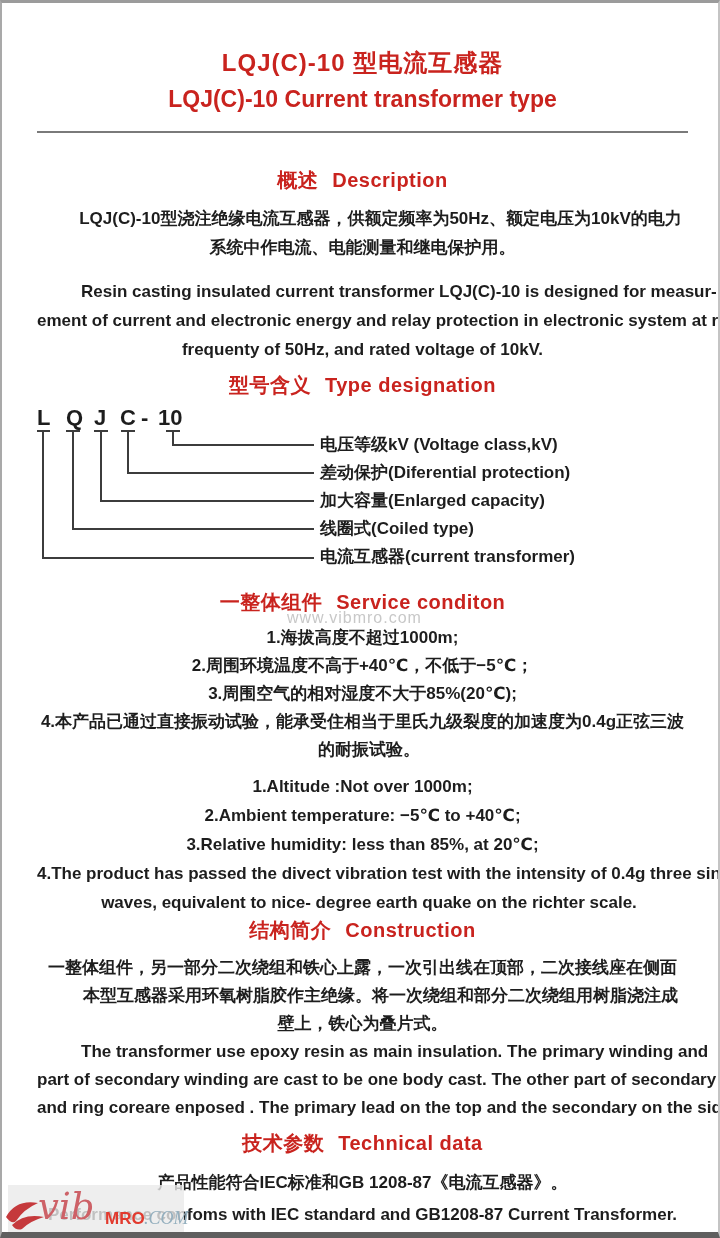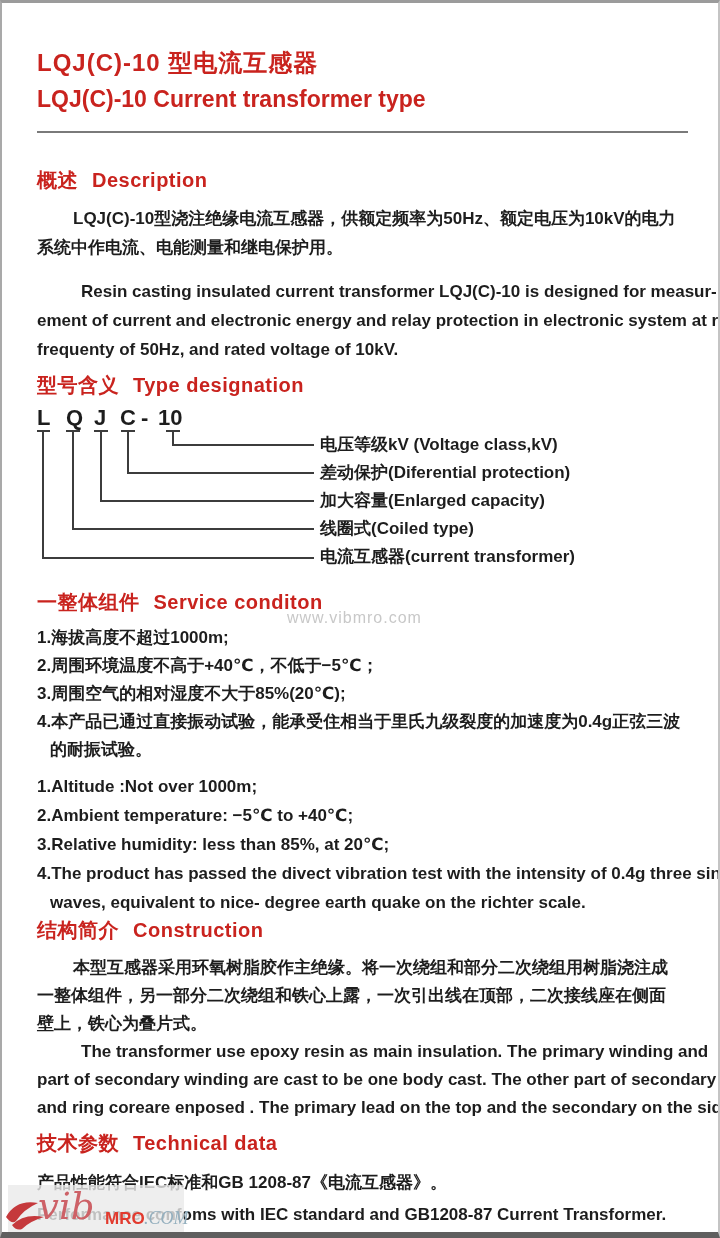--- a/index.html
+++ b/index.html
@@ -1,21 +1,21 @@
 <!DOCTYPE html>
 <html><head>
 <meta charset="utf-8">
 <style>
   html,body { margin:0; padding:0; background:#ffffff; }
   .page {
     position:relative; width:720px; height:1238px; box-sizing:border-box;
     background:#ffffff; overflow:hidden;
     border-top:3px solid #9b9b9b; border-left:2px solid #a9a9a9;
     border-right:2px solid #c4c4c4; border-bottom:6px solid #5f5f5f;
-    font-family:"Liberation Sans","DejaVu Sans",sans-serif; color:#1d1d1d;
+    font-family:"Liberation Sans","DejaVu Sans",sans-serif; color:#1d1d1d;text-align:center;
   }
   .content { padding:0 30px 0 35px; }
   .title-cn { margin-top:44px; font-size:24px; font-weight:bold; color:#c9231e; letter-spacing:1px; }
   .title-en { margin-top:7px; font-size:23px; font-weight:bold; color:#c9231e; }
   .rule { margin-top:18px; height:2px; background:#7a7a7a; }
   .sec-h { font-size:20px; font-weight:bold; color:#c9231e; letter-spacing:0.5px; }
   .sec-h .cn { margin-right:14px; }
   .bodyline { font-size:17px; font-weight:bold; line-height:29px; white-space:nowrap; }
   .lh28 .bodyline, .bodyline.lh28 { line-height:28px; }
   .indent-cn { padding-left:36px; }
@@ -104,22 +104,22 @@
       <div class="bodyline">2.Ambient temperature: −5℃ to +40℃;</div>
       <div class="bodyline">3.Relative humidity: less than 85%, at 20℃;</div>
       <div class="bodyline">4.The product has passed the divect vibration test with the intensity of 0.4g three sine</div>
       <div class="bodyline cont">waves, equivalent to nice- degree earth quake on the richter scale.</div>
     </div>
 
     <div class="sec-h" style="">
       <span class="cn">结构简介</span><span>Construction</span>
     </div>
     <div style="margin-top:10px">
+      <div class="bodyline lh28">一整体组件，另一部分二次绕组和铁心上露，一次引出线在顶部，二次接线座在侧面</div>
       <div class="bodyline lh28 indent-cn">本型互感器采用环氧树脂胶作主绝缘。将一次绕组和部分二次绕组用树脂浇注成</div>
-      <div class="bodyline lh28">一整体组件，另一部分二次绕组和铁心上露，一次引出线在顶部，二次接线座在侧面</div>
       <div class="bodyline lh28">壁上，铁心为叠片式。</div>
     </div>
     <div>
       <div class="bodyline lh28 indent-en">The transformer use epoxy resin as main insulation. The primary winding and</div>
       <div class="bodyline lh28">part of secondary winding are cast to be one body cast. The other part of secondary</div>
       <div class="bodyline lh28">and ring coreare enposed . The primary lead on the top and the secondary on the side.</div>
     </div>
 
     <div class="sec-h" style="margin-top:8px">
       <span class="cn">技术参数</span><span>Technical data</span>

